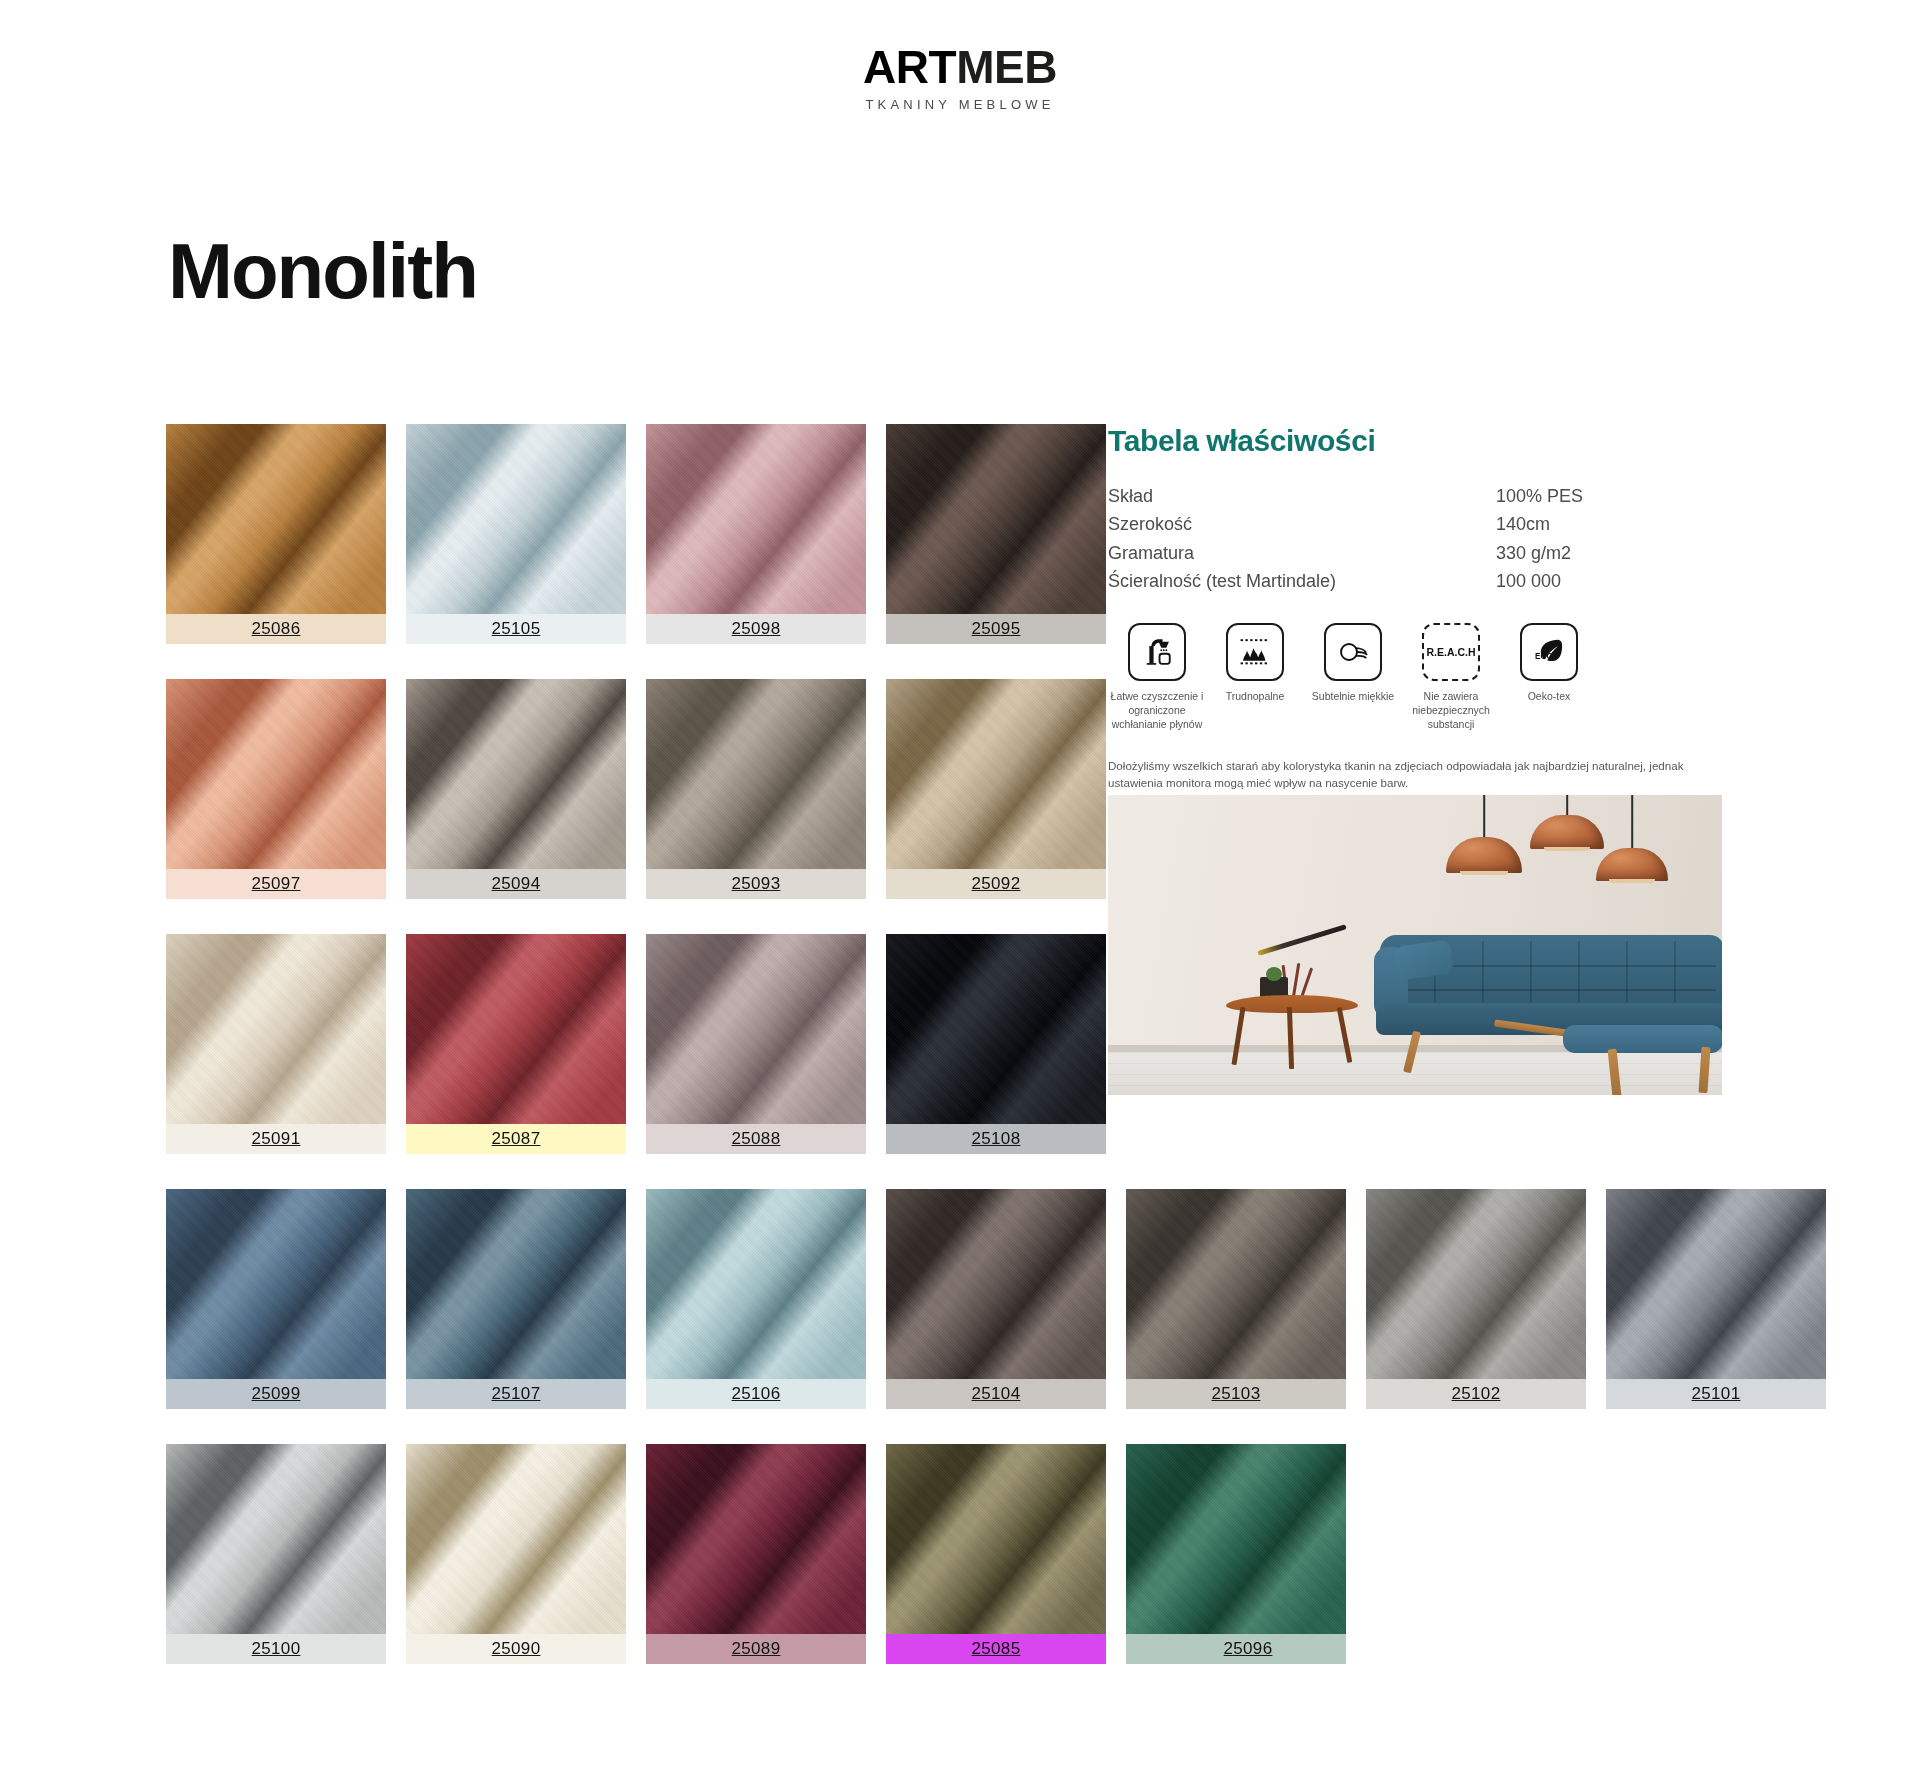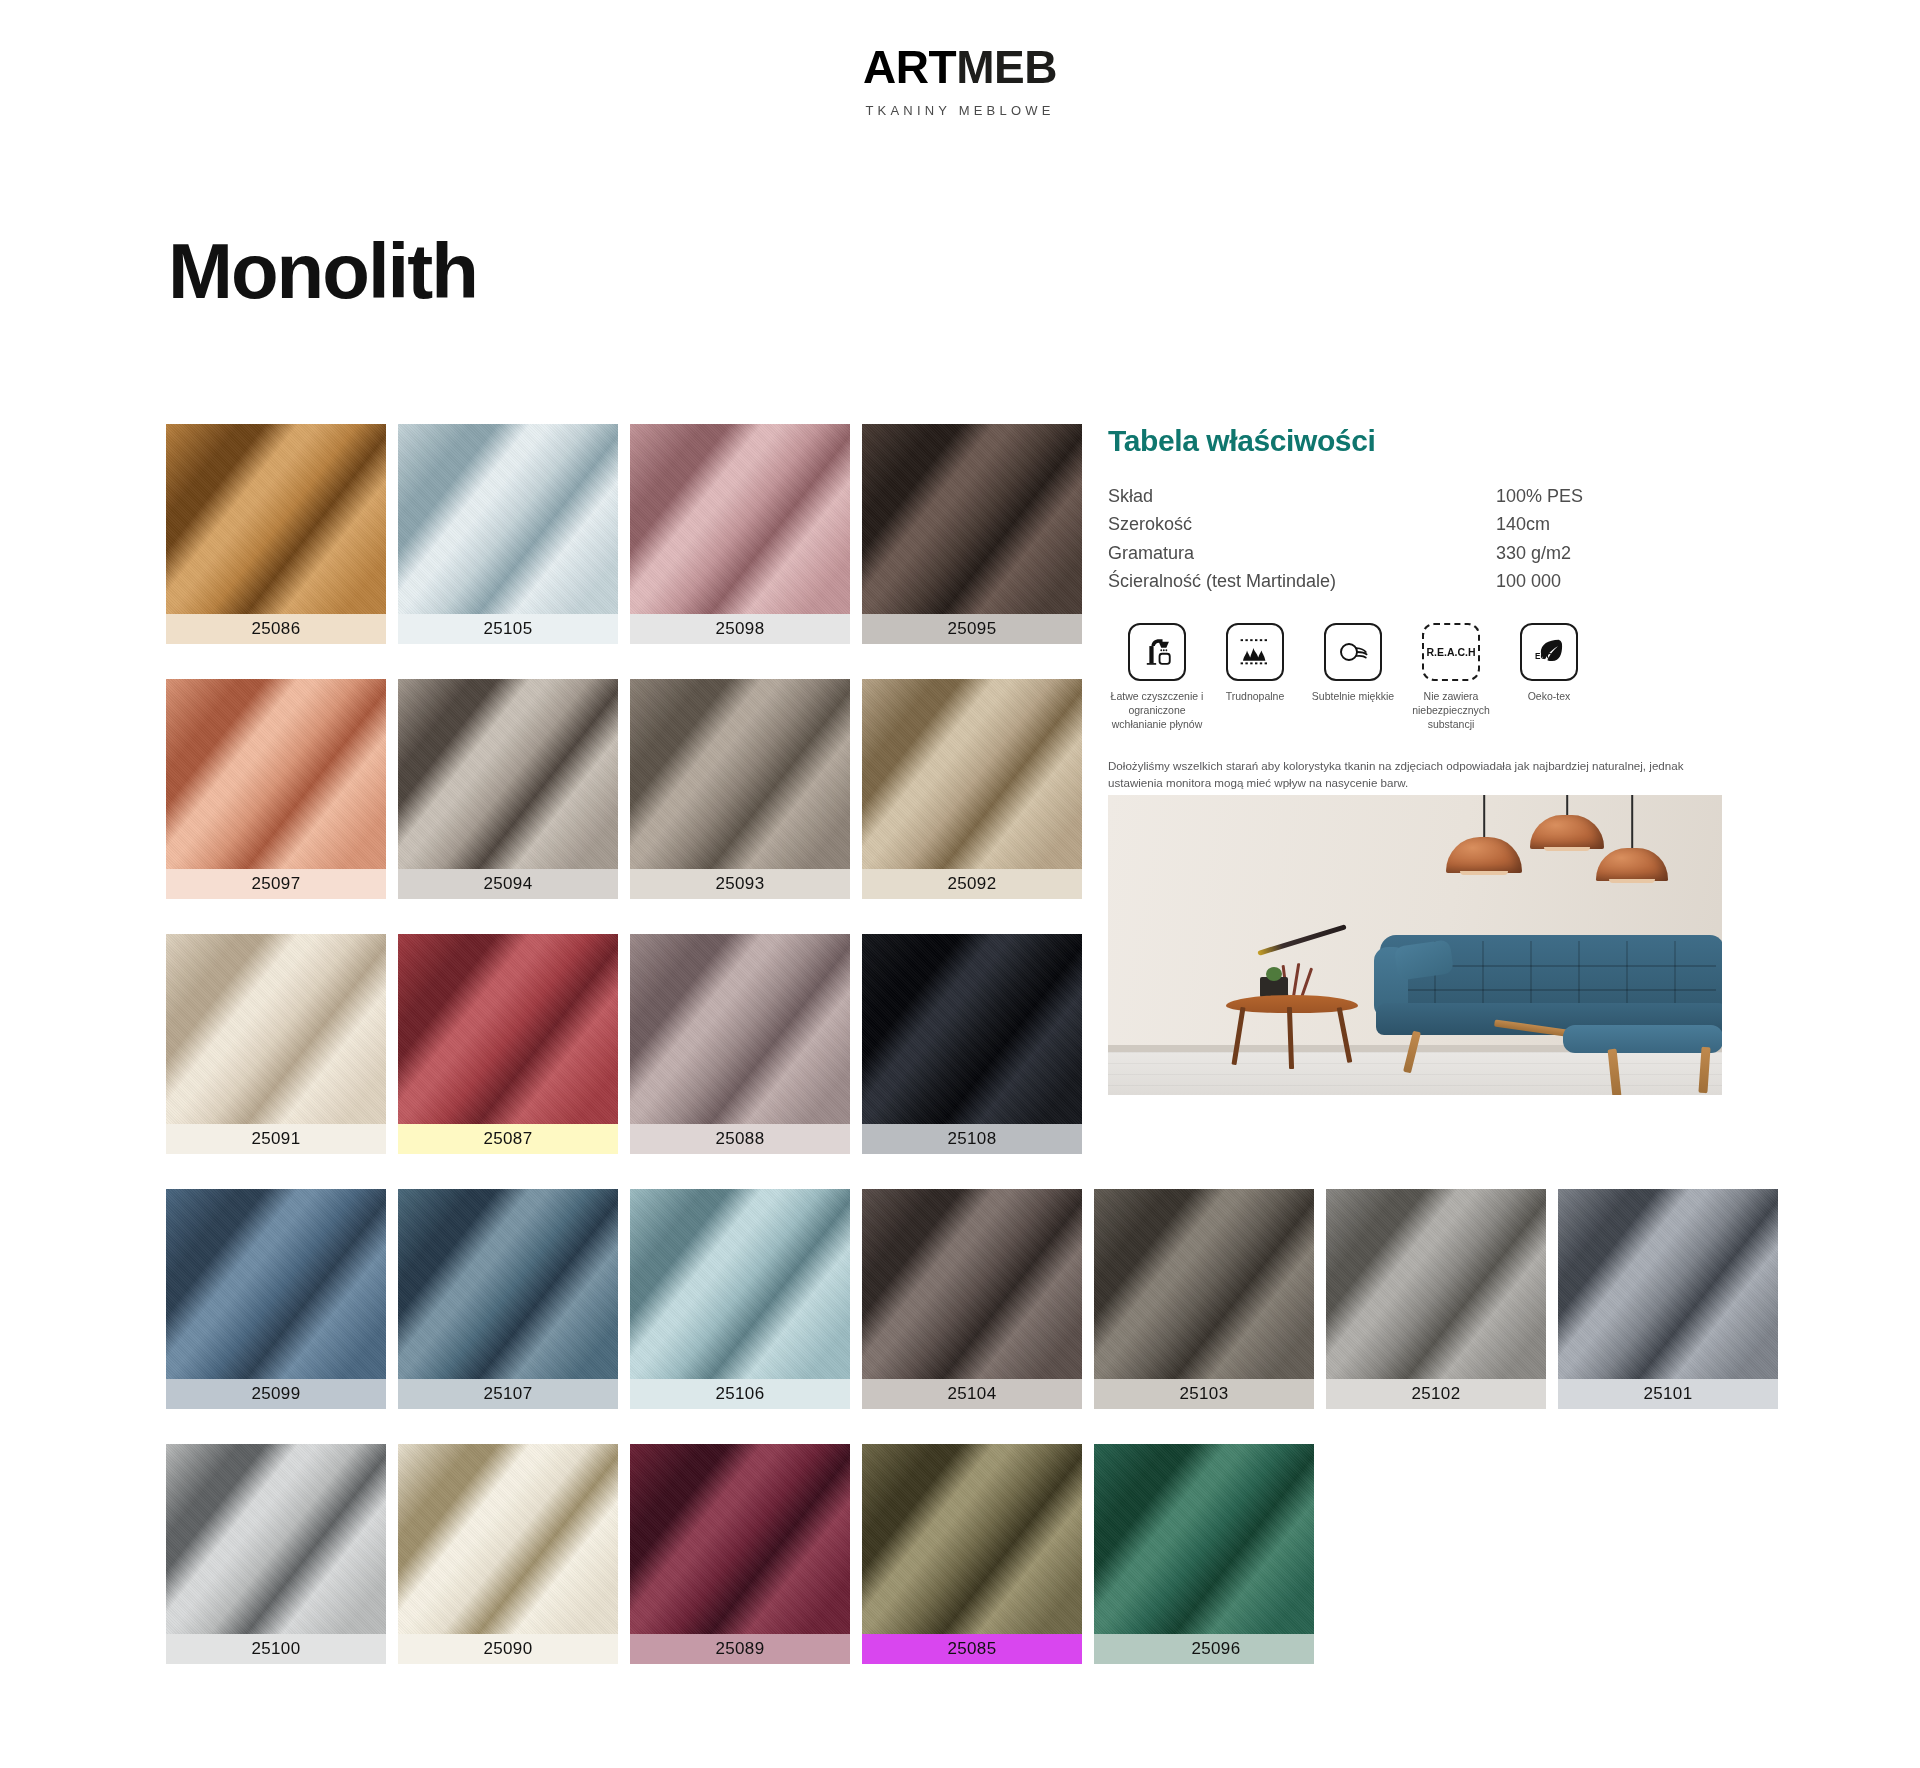--- a/index.html
+++ b/index.html
@@ -28,21 +28,21 @@
   .logo-word {
     font-size: 46px;
     font-weight: bold;
     letter-spacing: -0.5px;
     line-height: 1;
     display: inline-block;
   }
   .logo-art { color: #000000; }
   .logo-meb { color: #1d1d1b; }
   .logo-tagline {
-    margin-top: 13px;
+    margin-top: 7px;
     font-size: 13px;
     letter-spacing: 4.2px;
     color: #4a4a4a;
   }
 
   
   .page-title {
     position: absolute;
     top: 180px;
     left: 168px;
@@ -55,22 +55,23 @@
 
   
   .swatch-grid {
     position: absolute;
     top: 424px;
     left: 166px;
     width: 1560px;
   }
   .swatch-row {
     display: flex;
-    gap: 0px;
+    gap: 8px;
     margin-bottom: 35px;
+    text-decoration: underline;
   }
   .swatch {
     width: 220px;
     margin-right: 12px;
     position: relative;
   }
   .swatch-img {
     width: 220px;
     height: 190px;
     position: relative;

